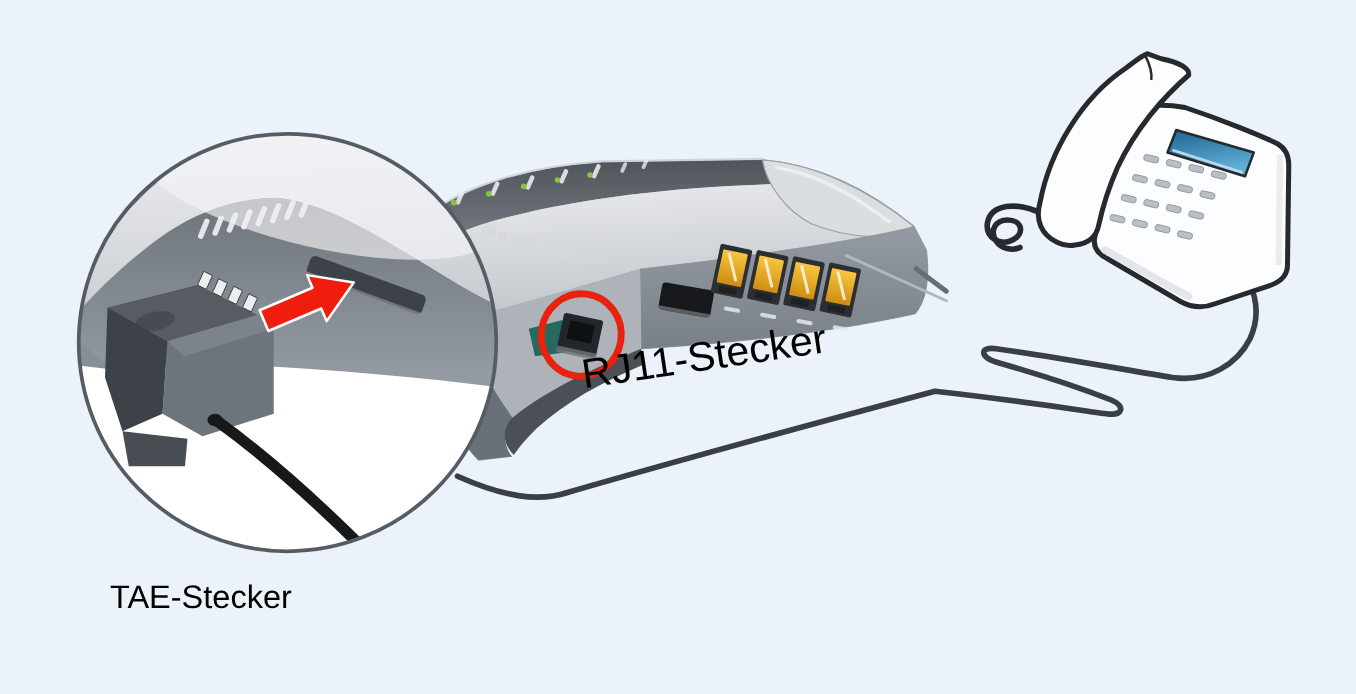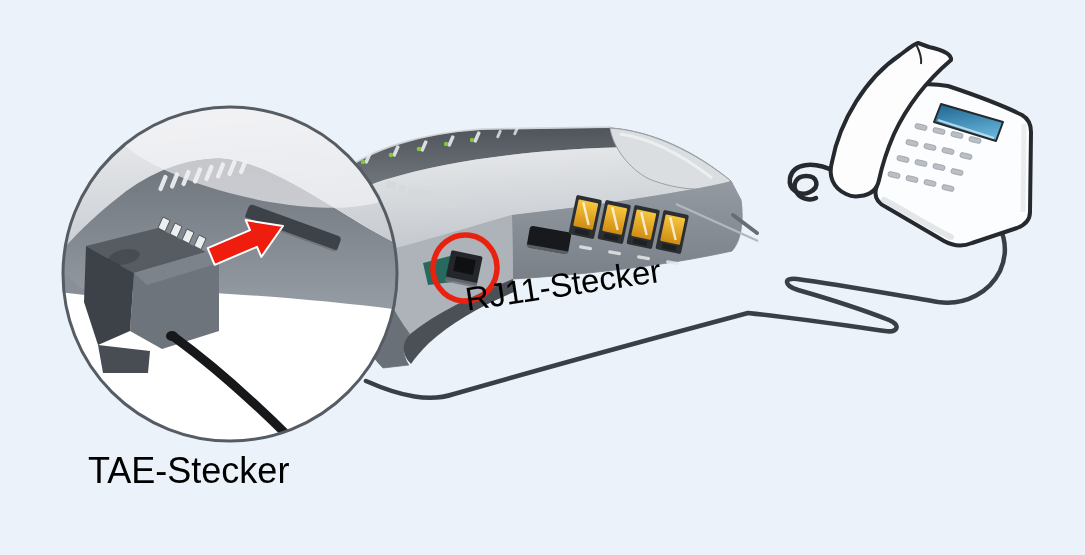--- a/index.html
+++ b/index.html
@@ -9,21 +9,21 @@
     font-family:"Liberation Sans", sans-serif;
     position:relative;
   }
   #stage{position:absolute;left:0;top:0;width:1085px;height:555px;}
   svg{position:absolute;left:0;top:0;}
   .label{
     position:absolute;color:#000;line-height:1.05;white-space:nowrap;
     font-family:"Liberation Sans","DejaVu Sans",sans-serif;
   }
   #rj11-label{left:463px;top:283px;font-size:33px;transform:rotate(-8.5deg);transform-origin:left top;}
-  #tae-label{left:88px;top:452px;font-size:36px;}
+  #tae-label{left:88px;top:464px;font-size:26px;}
 </style>
 </head>
 <body>
 
 <div id="stage">
 
 <svg width="1085" height="555" viewBox="0 0 1085 555">
   <defs>
     <linearGradient id="gTop" x1="0" y1="0" x2="0.2" y2="1">
       <stop offset="0" stop-color="#e9ebed"></stop>

